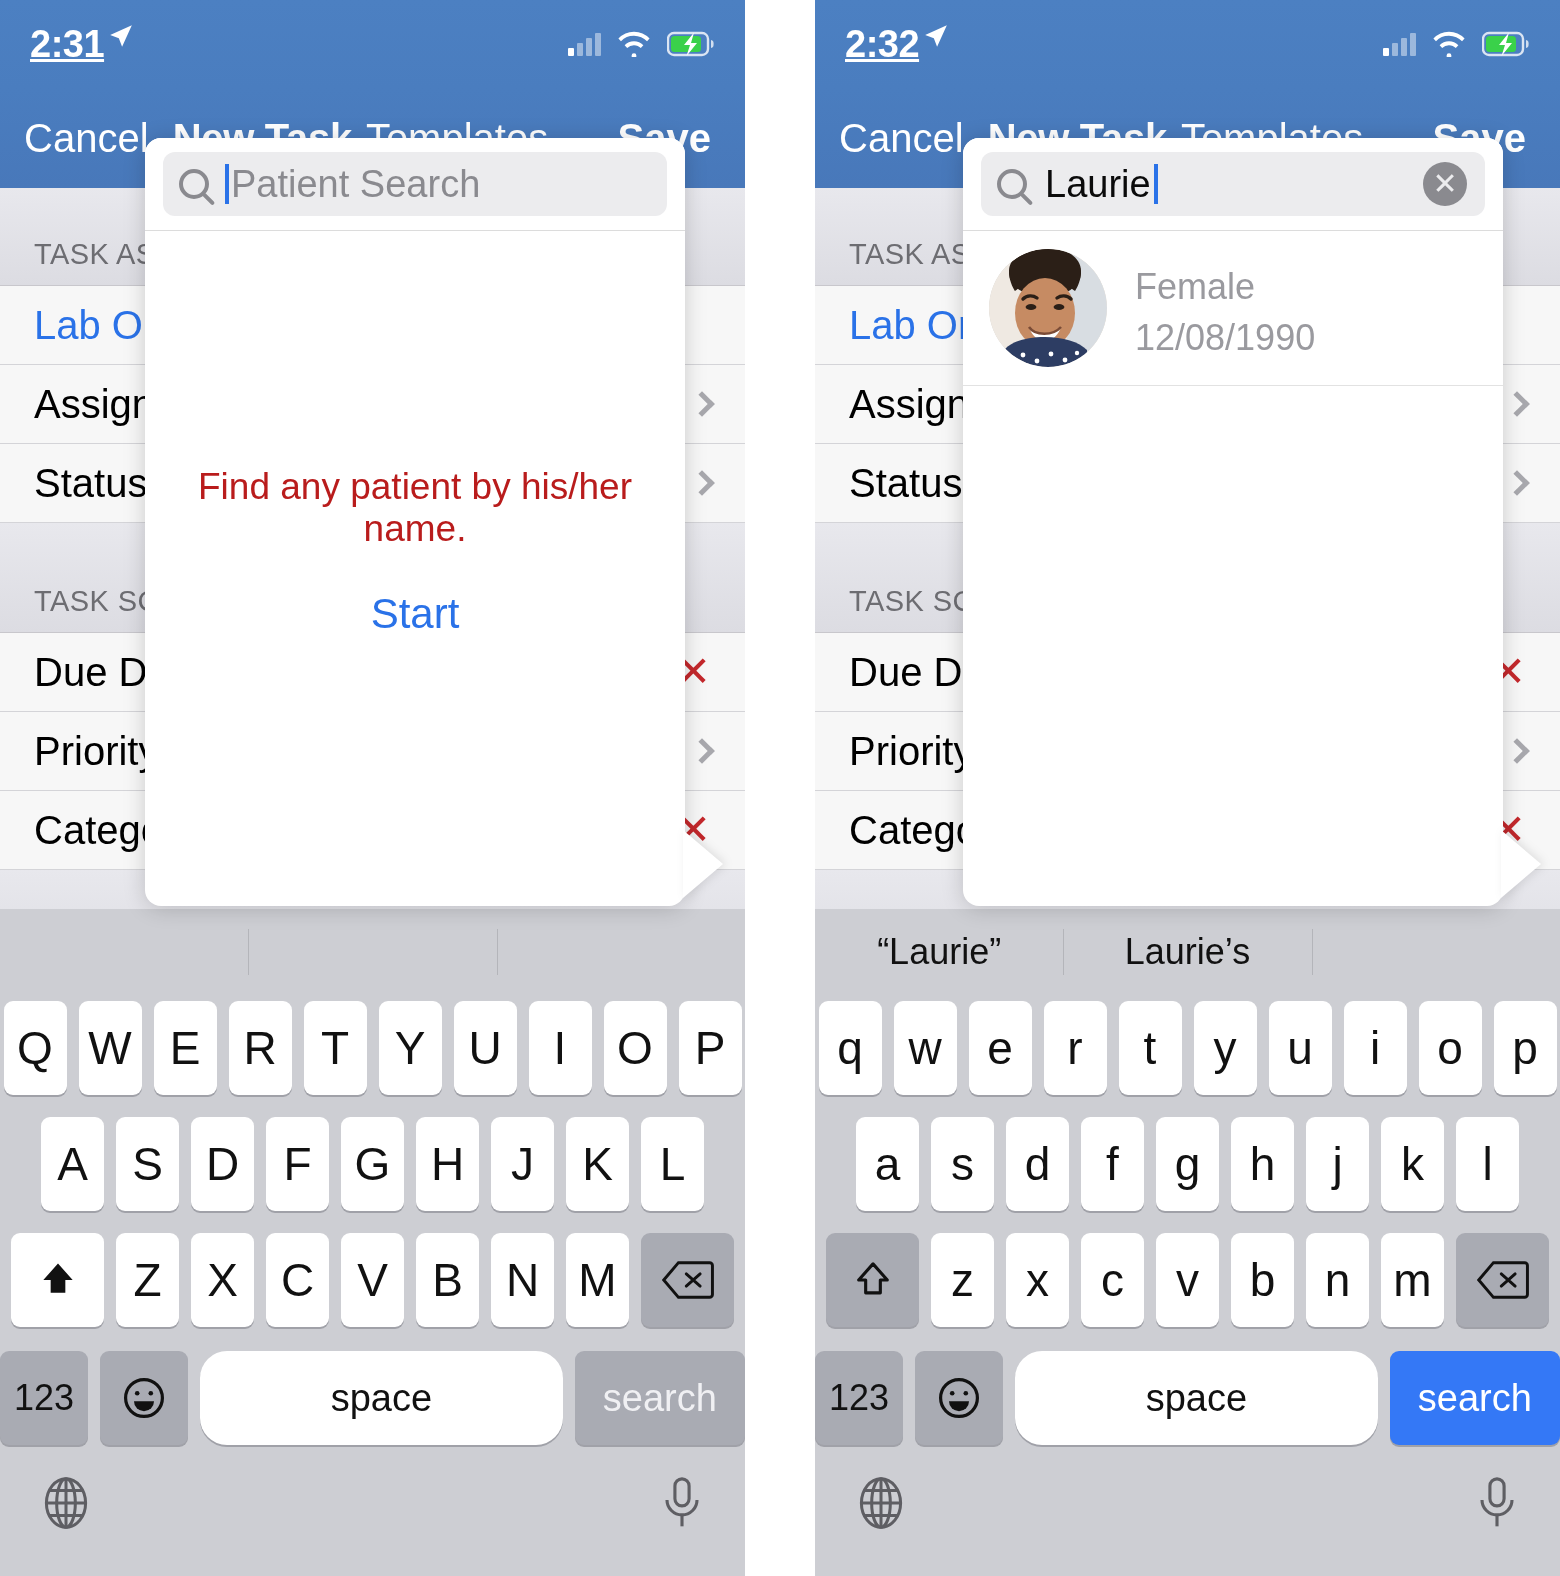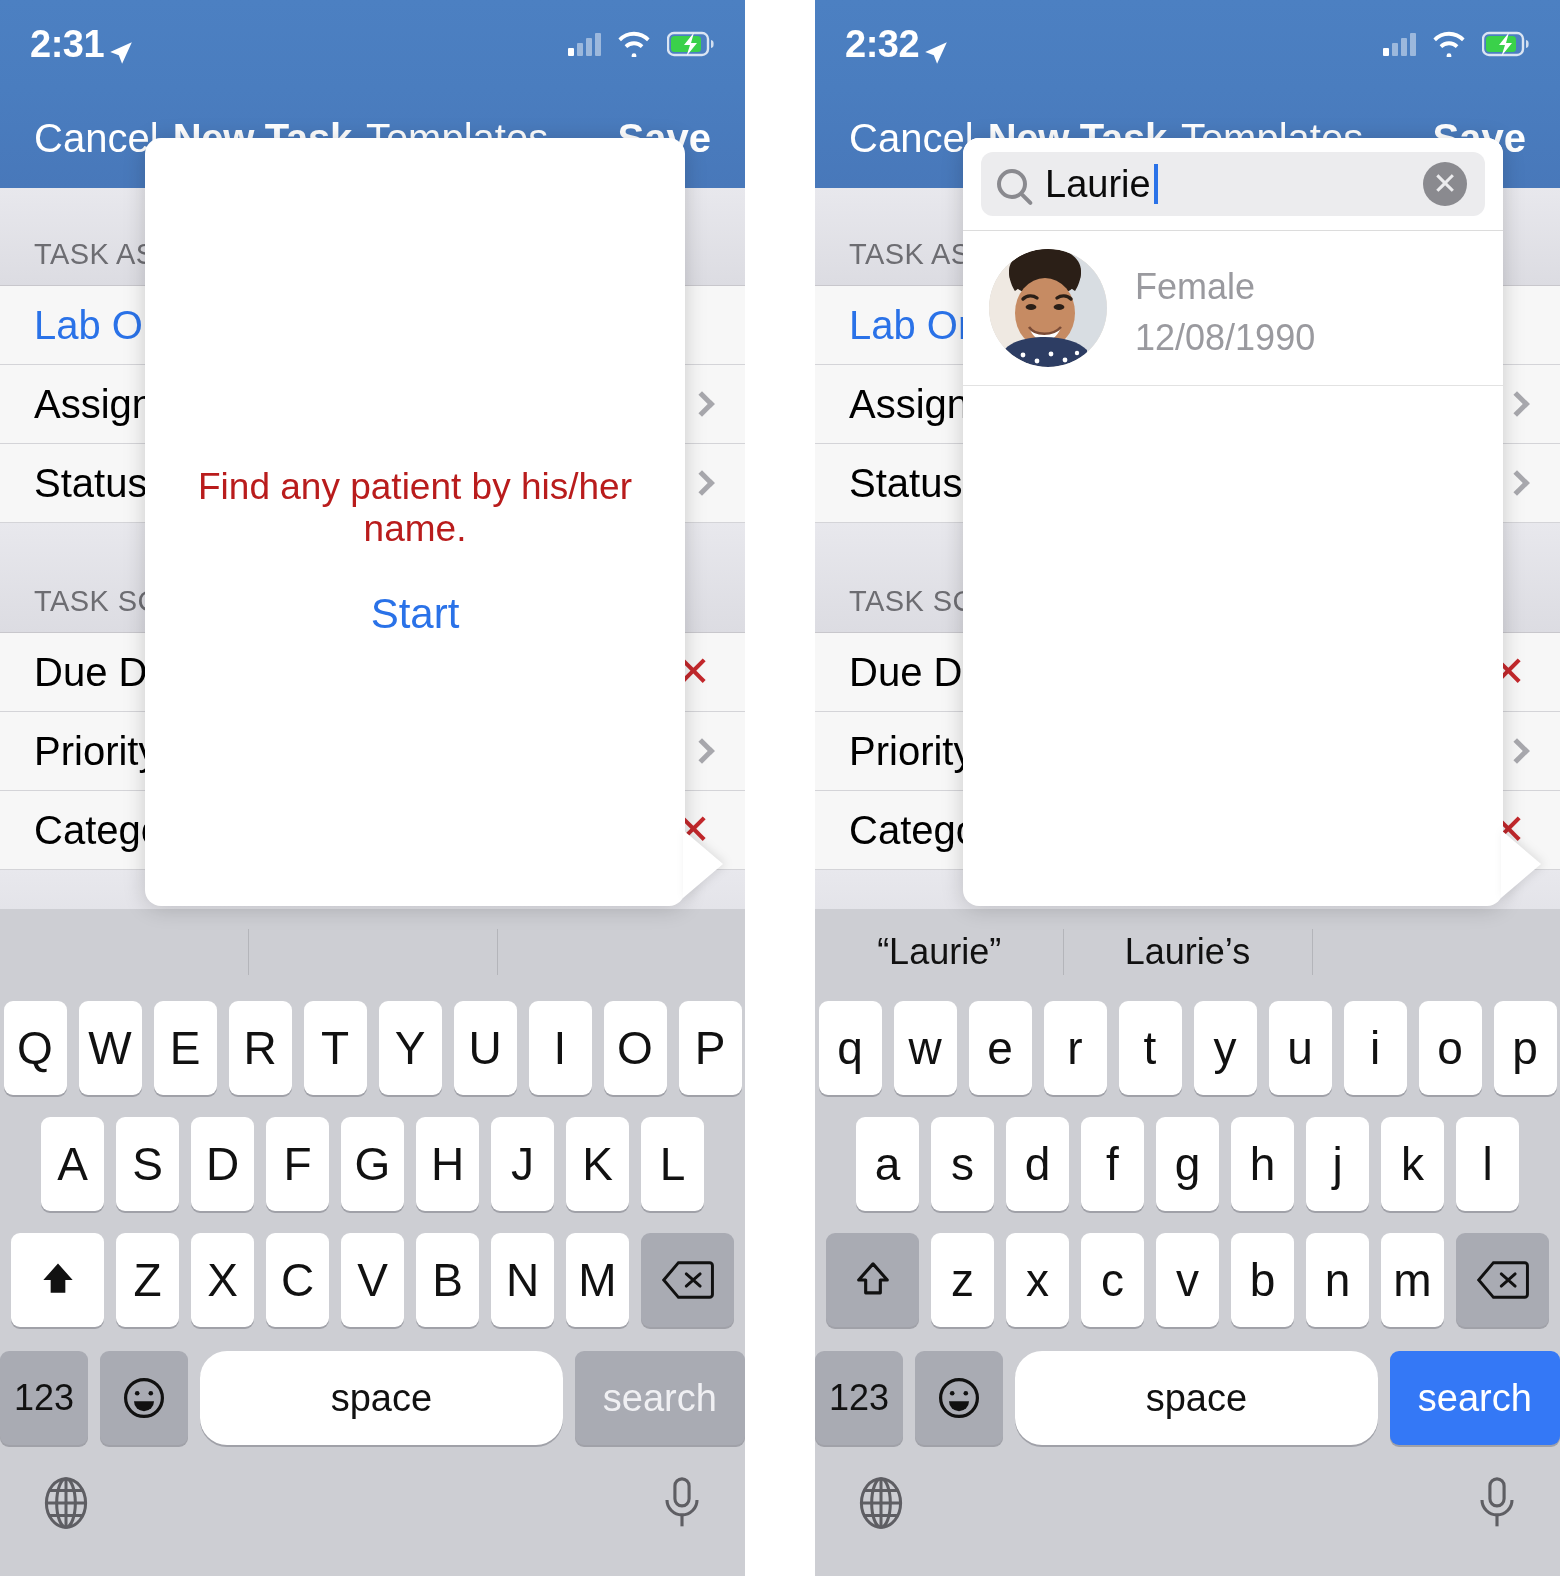--- a/index.html
+++ b/index.html
@@ -19,39 +19,39 @@
   .gap { width: 70px; height: 1576px; background: #ffffff; }
 
   
   .statusbar {
     position: absolute; top: 0; left: 0; right: 0; height: 88px;
     background: linear-gradient(180deg,#4c80c2 0%,#4a7dbf 100%);
     display: flex; align-items: center; justify-content: space-between;
     padding: 0 30px;
     color: #ffffff;
   }
-  .status-left { display: flex; align-items: flex-end; gap: 4px; }
+  .status-left { display: flex; align-items: flex-start; gap: 4px; text-decoration: underline; }
   .clock { font-size: 38px; font-weight: 600; letter-spacing: -0.5px; }
   .loc-arrow { width: 26px; height: 26px; display:block; }
   .status-right { display: flex; align-items: center; gap: 16px; }
   .bars { display: flex; align-items: flex-end; gap: 3px; height: 24px; }
   .bars i { display:block; width: 6px; background:#ffffff; border-radius:1px; opacity:.45; }
   .bars i:nth-child(1){ height: 8px; opacity:1; }
   .bars i:nth-child(2){ height: 13px; }
   .bars i:nth-child(3){ height: 18px; }
   .bars i:nth-child(4){ height: 23px; }
 
   
   .navbar {
     position: absolute; top: 88px; left: 0; right: 0; height: 100px;
     background: linear-gradient(180deg,#4a7dbf 0%,#4878ba 100%);
     display: flex; align-items: center;
     color: #ffffff;
   }
-  .nav-cancel { font-size: 40px; margin-left: 34px; font-weight: 400; }
+  .nav-cancel { font-size: 40px; margin-left: 24px; font-weight: 400; }
   .nav-title-wrap {
     position: absolute; left: 0; right: 0; text-align: center;
     display: flex; align-items: baseline; justify-content: center; gap: 14px;
   }
   .nav-title { font-size: 40px; font-weight: 700; letter-spacing: -.3px; }
   .nav-templates { font-size: 40px; font-weight: 400; display:flex; align-items:baseline; }
   .chev-small { font-size: 24px; margin-left: 4px; position: relative; top: -2px; }
   .nav-save { position: absolute; right: 34px; font-size: 40px; font-weight: 700; }
 
   
@@ -275,20 +275,27 @@
         <span class="row-acc xmark">✕</span>
       </div>
       <div class="sec-head" style="height:108px">NOTE</div>
       <div class="note-row">
         <span class="note-text">Please review patient note and run necessary tests.</span>
       </div>
     </div>
 
     <div class="popover">
       <div class="pop-tail"></div>
+      <div class="search-wrap">
+        <div class="search-field">
+          <span class="mag"></span>
+          <span class="caret"></span>
+          <span class="search-ph">Patient Search</span>
+        </div>
+      </div>
       <div class="empty">
         <div class="empty-sub">Find any patient by his/her name.</div>
         <div class="empty-start">Start</div>
       </div>
     </div>
 
     <div class="keyboard">
       <div class="suggest">
         <div class="sug-div" style="left:248px"></div>
         <div class="sug-div" style="left:497px"></div>

